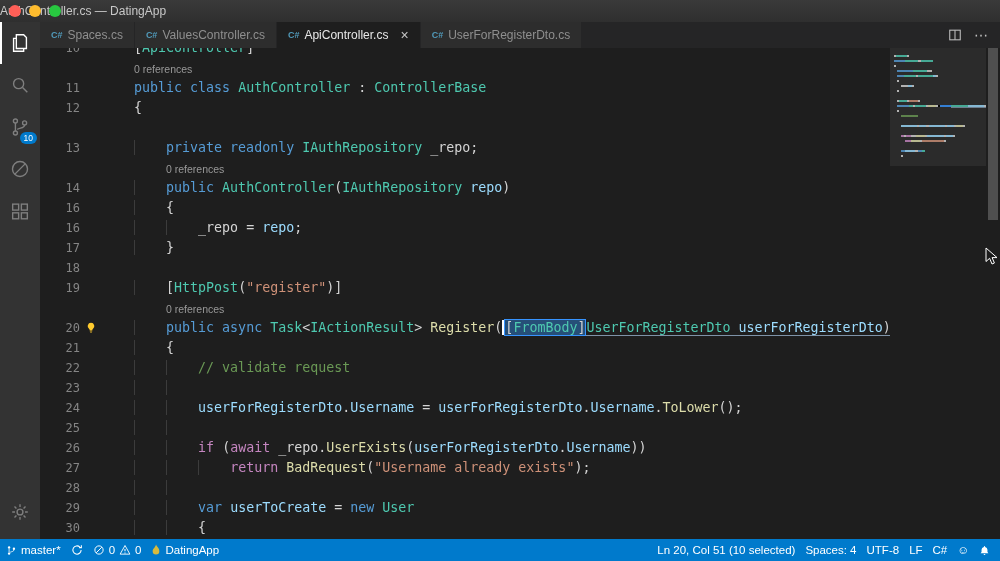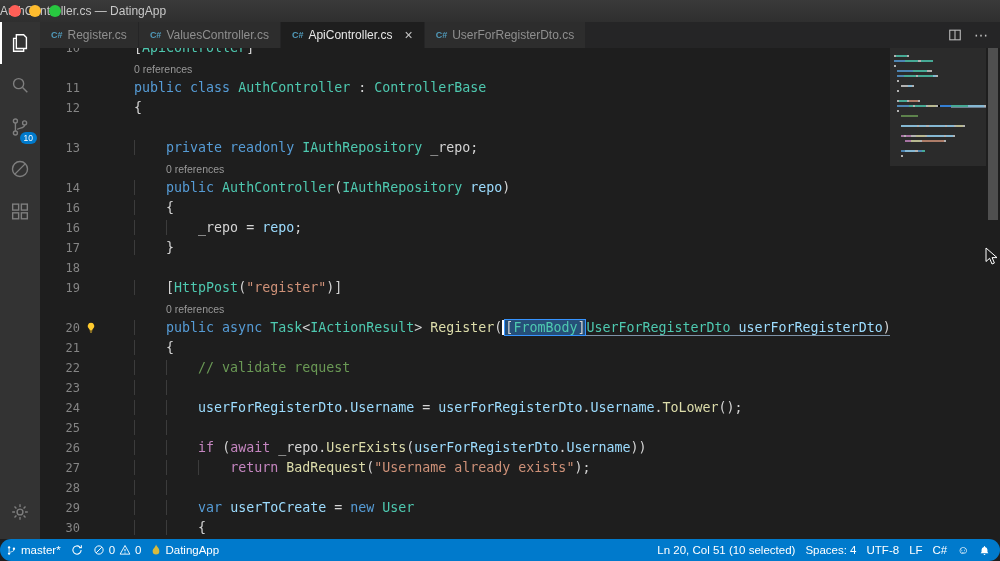--- a/index.html
+++ b/index.html
@@ -65,21 +65,21 @@
   .minimap { flex: 0 0 74px; position: relative; padding-top: 5px; }
   .mm-view { position: absolute; left: 0; right: 0; top: 0; height: 118px; background: rgba(255,255,255,0.06); }
   .mm-row { height: 5px; display: flex; align-items: center; }
   .mm-tk { height: 2px; background: currentColor; flex: 0 0 auto; opacity: 0.8; }
 
   
   .scrollbar { flex: 0 0 14px; position: relative; }
   .sb-thumb { position: absolute; top: 0; left: 2px; width: 10px; height: 172px; background: rgba(160,160,160,0.38); }
 
   
-  .statusbar { flex: 0 0 22px; background: #007acc; color: #ffffff; display: flex; align-items: center; justify-content: space-between; font-size: 11.5px; padding: 0 10px 0 6px; border-radius: 11px; }
+  .statusbar { flex: 0 0 22px; background: #007acc; color: #ffffff; display: flex; align-items: center; justify-content: space-between; font-size: 11.5px; padding: 0 10px 0 6px; }
   .sb-group { display: flex; align-items: center; gap: 10px; }
   .sb-item { display: flex; align-items: center; gap: 4px; white-space: nowrap; }
 
   .mouse { position: absolute; left: 985px; top: 247px; z-index: 50; }
 </style>
 </head>
 <body>
 
 <div class="window">
 
@@ -135,21 +135,21 @@
             <path d="M12 3.5v3M12 17.5v3M3.5 12h3M17.5 12h3M6 6l2.1 2.1M15.9 15.9 18 18M18 6l-2.1 2.1M8.1 15.9 6 18"></path>
           </svg>
       </div>
     </div>
 
     <div class="editor-col">
       <div class="tabbar">
         <div class="tabs" id="tabs">
             <div class="tab">
               <span class="csicon">C#</span>
-              <span>Register.cs</span>
+              <span>Spaces.cs</span>
             </div>
             <div class="tab">
               <span class="csicon">C#</span>
               <span>ValuesController.cs</span>
             </div>
             <div class="tab active">
               <span class="csicon">C#</span>
               <span>ApiController.cs</span>
               <span class="tab-close">×</span>
             </div>

